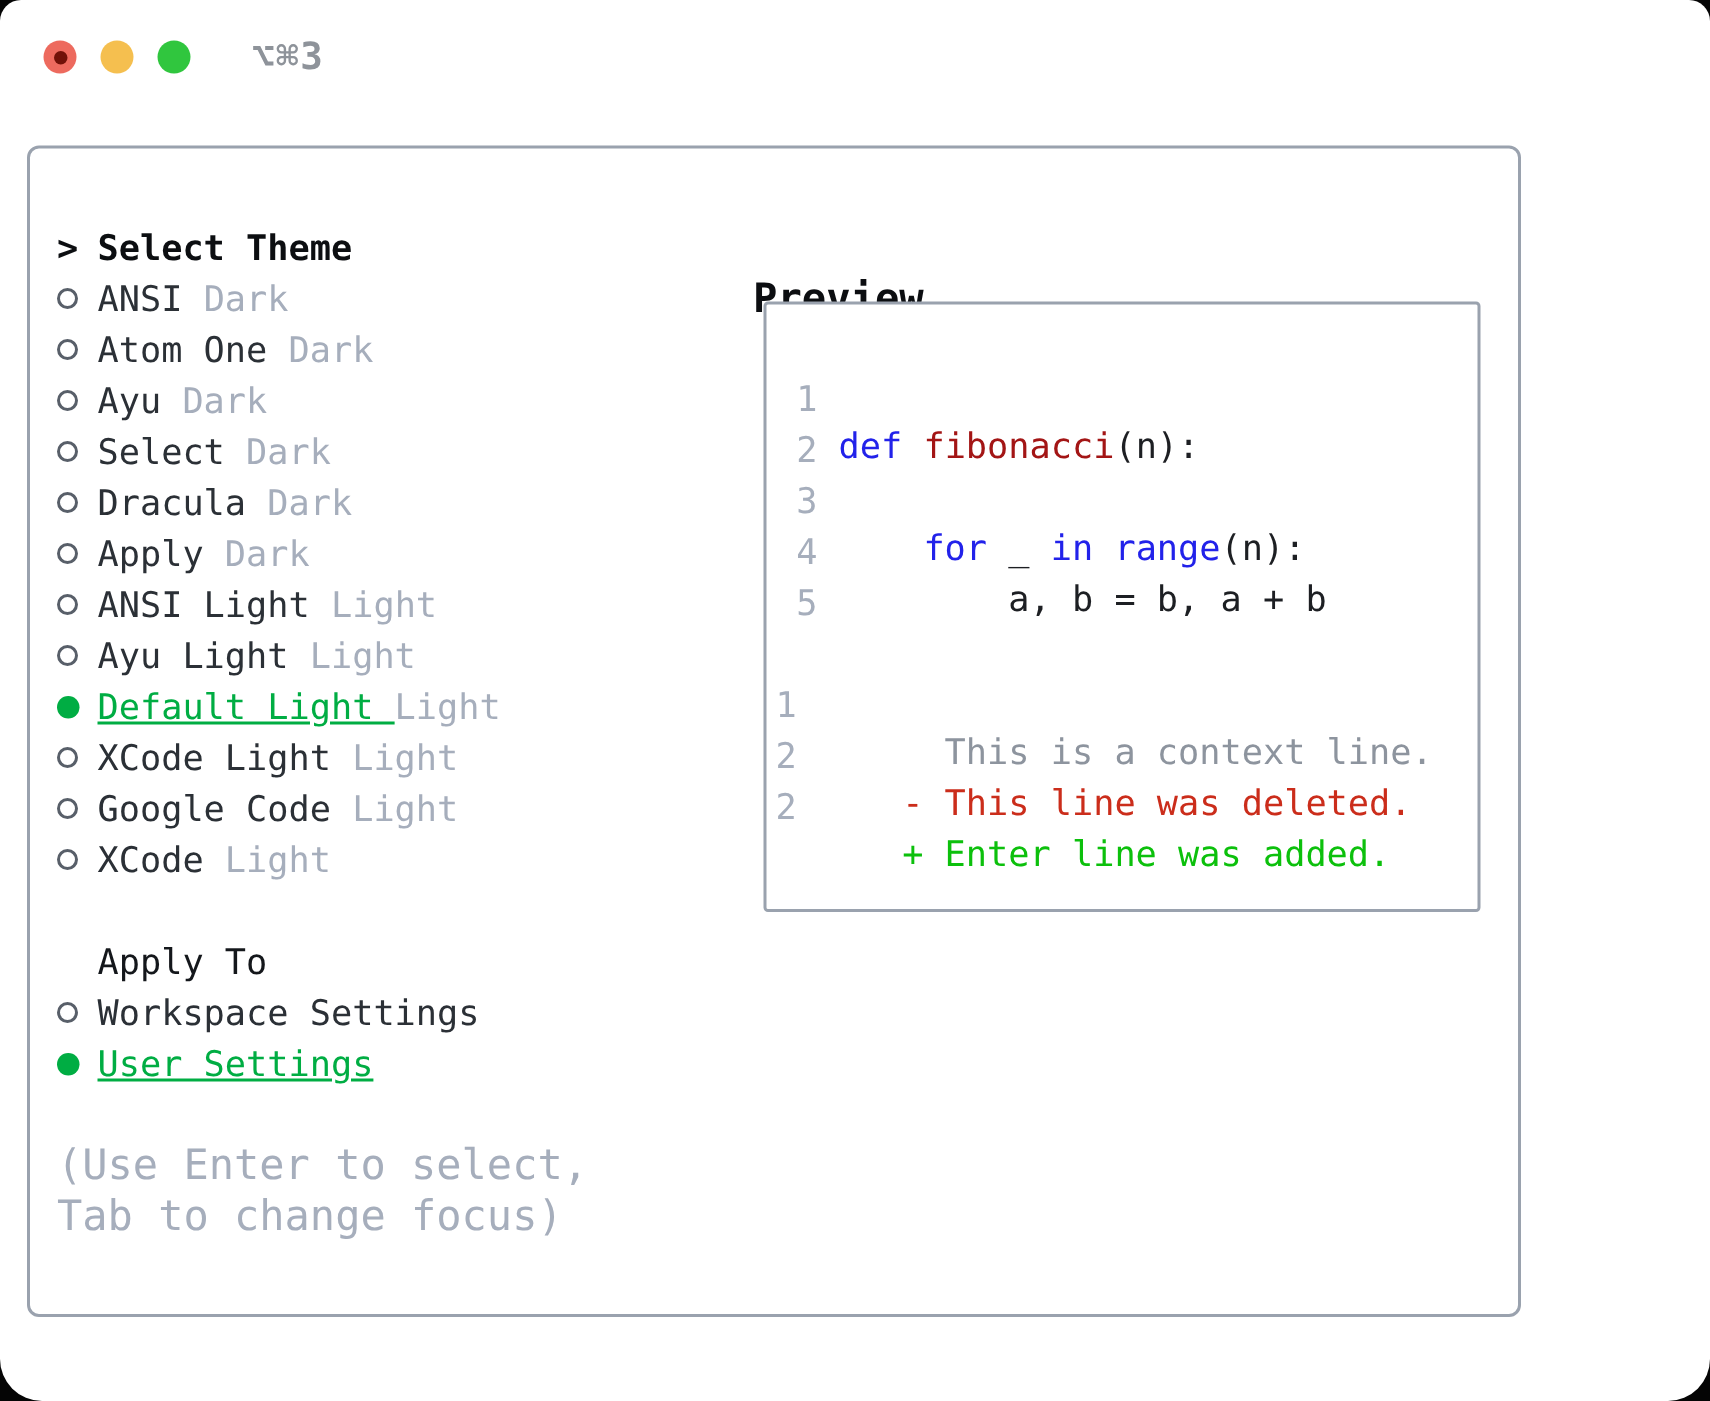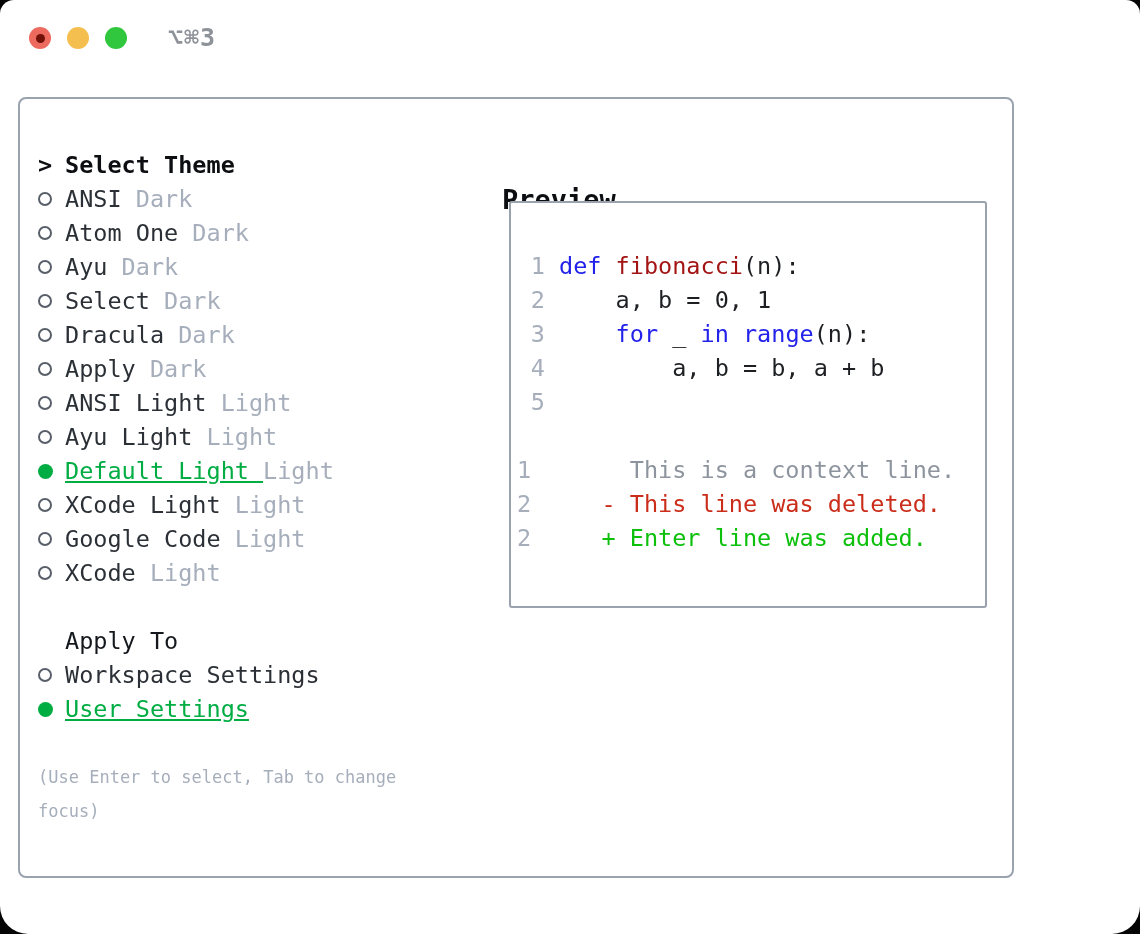--- a/index.html
+++ b/index.html
@@ -25,31 +25,31 @@
   .bullet{flex:0 0 27px;width:27px;display:flex;align-items:center;}
   .ring{width:14px;height:14px;box-sizing:border-box;border:2px solid #585f69;border-radius:50%;}
   .dotfill{width:15px;height:15px;border-radius:50%;background:var(--accent_green,#00ad43);}
   .prompt{font-weight:bold;color:var(--heading,#0c0e11);}
   .hd{font-weight:bold;color:var(--heading,#0c0e11);}
   .hd2{color:#14171b;text-align:right;}
   .nm{color:var(--text_dark,#2b3036);white-space:pre;}
   .nm.sel{color:var(--accent_green,#00ad43);text-decoration:underline;}
   .vr{color:var(--muted,#a6aebc);white-space:pre;}
   .spacer{height:34px;}
-  .hint{width:412px;font-size:17px;line-height:34px;color:var(--muted,#a6aebc);}
+  .hint{width:412px;font-size:28px;line-height:34px;color:var(--muted,#a6aebc);}
   
   .prevhead{position:absolute;left:482px;top:49px;height:34px;line-height:34px;
             font-size:27px;font-weight:bold;color:var(--heading,#0c0e11);margin-top:35px;}
   .prevbox{position:absolute;left:489px;top:102px;width:478px;height:407px;box-sizing:border-box;
            border:2px solid var(--border,#9aa2ae);border-radius:3px;background:#fff;
            padding:46px 4px 0 6px;overflow:hidden;}
   .pline{display:flex;height:34px;line-height:34px;font-size:23.5px;}
   .lnum{flex:0 0 28px;width:28px;text-align:right;color:var(--muted,#a6aebc);white-space:pre;}
   .lnum.dnum{text-align:left;}
-  .lcode,.ldiff{margin-left:14px;white-space:pre;color:#1d1f23;}
+  .lcode,.ldiff{margin-left:14px;white-space:pre;color:#1d1f23;margin-top:31px;}
   .seg{white-space:pre;color:#1d1f23;}
   .seg-keyword{color:var(--keyword_blue,#2222ea);}
   .seg-function{color:var(--function_red,#a31515);}
   .ldiff.context{color:var(--context_gray,#8d949e);}
   .ldiff.deleted{color:var(--deleted_red,#cb2d1b);}
   .ldiff.added{color:var(--added_green,#0cc00c);}
 </style>
 </head>
 <body>
 
@@ -109,21 +109,20 @@
     <div class="prevhead">Preview</div>
 
     <div class="prevbox">
       <div id="code-lines">
           <div class="pline">
             <span class="lnum">1</span>
             <span class="lcode"><span class="seg seg-keyword">def</span><span class="seg"> </span><span class="seg seg-function">fibonacci</span><span class="seg">(n):</span></span>
           </div>
           <div class="pline">
             <span class="lnum">2</span>
-            <span class="lcode"><span class="seg">    a, b = 0, 1</span></span>
           </div>
           <div class="pline">
             <span class="lnum">3</span>
             <span class="lcode"><span class="seg">    </span><span class="seg seg-keyword">for</span><span class="seg"> _ </span><span class="seg seg-keyword">in</span><span class="seg"> </span><span class="seg seg-keyword">range</span><span class="seg">(n):</span></span>
           </div>
           <div class="pline">
             <span class="lnum">4</span>
             <span class="lcode"><span class="seg">        a, b = b, a + b</span></span>
           </div>
           <div class="pline">

